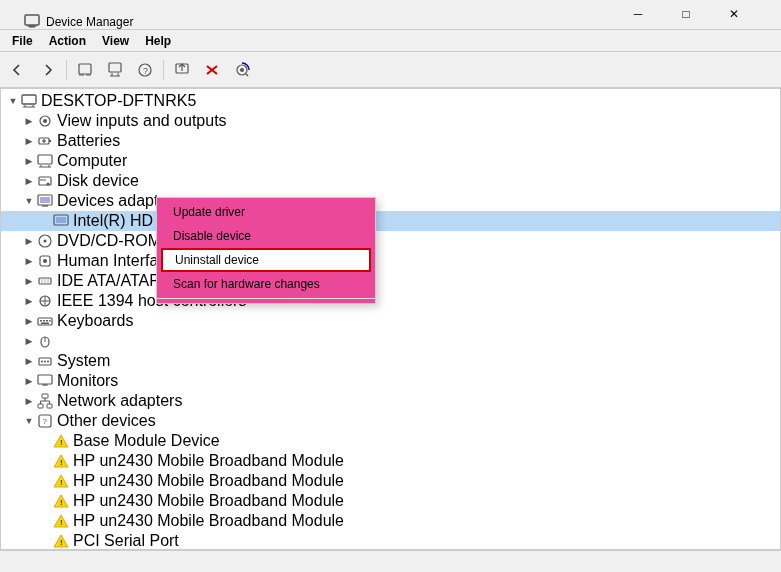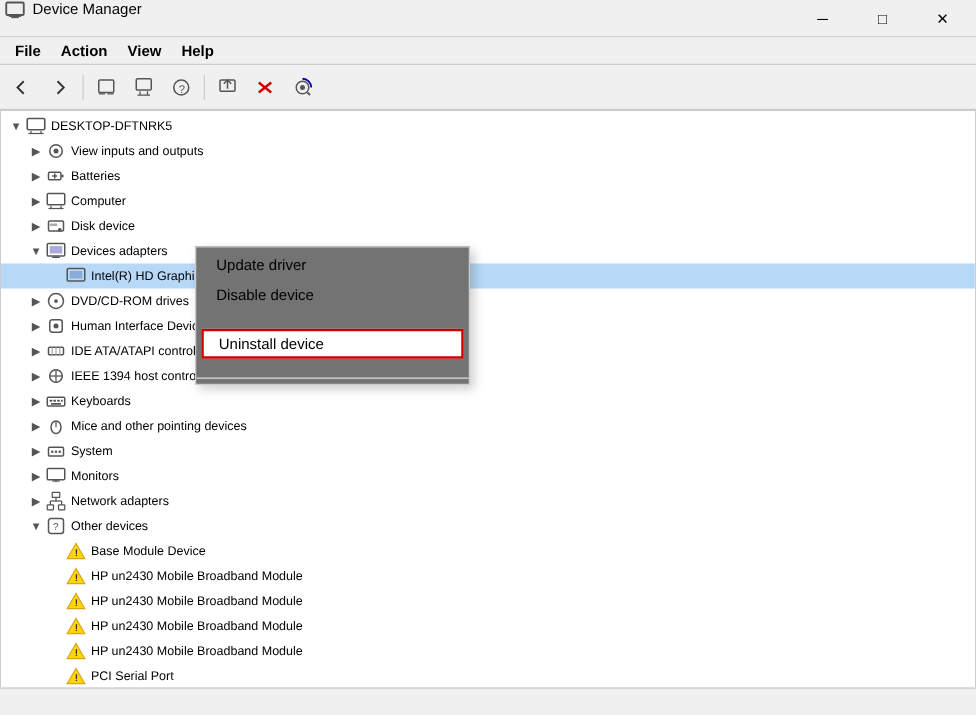--- a/index.html
+++ b/index.html
@@ -10,22 +10,22 @@
       width: 781px;
       height: 572px;
       overflow: hidden;
     }
 
     
     .title-bar {
       background: #f0f0f0;
       height: 30px;
       display: flex;
-      align-items: flex-start;
-      padding: 0 4px;
+      align-items: flex-end;
+      padding: 0 24px;
       border-bottom: 1px solid #ccc;
       user-select: none;
     }
     .title-bar-icon {
       width: 16px;
       height: 16px;
       margin-right: 6px;
       display: flex;
       align-items: center;
       justify-content: center;
@@ -137,53 +137,53 @@
       width: 16px;
       height: 16px;
       margin-right: 4px;
       display: flex;
       align-items: center;
       justify-content: center;
       flex-shrink: 0;
     }
 
     .item-label {
-      font-size: 10px;
+      font-size: 16px;
     }
 
     .indent-1 { padding-left: 20px; }
     .indent-2 { padding-left: 36px; }
 
     
     .context-menu {
       position: absolute;
       top: 108px;
       left: 155px;
-      background: #737373;
+      background: #ec4899;
       border: 1px solid #ccc;
       box-shadow: 3px 3px 8px rgba(0,0,0,0.2);
       min-width: 220px;
       z-index: 100;
       padding: 2px 0;
     }
     .ctx-item {
       padding: 5px 16px;
       cursor: pointer;
       font-size: 12px;
       display: block;
     }
     .ctx-item.bold { font-weight: bold; }
     .ctx-separator {
       height: 1px;
       background: #e0e0e0;
       margin: 2px 0;
     }
     .ctx-item.highlighted {
       border: 2px solid #c00;
-      margin: 15px 4px;
+      margin: 0 4px;
       padding: 3px 12px;
       background: white;
     }
 
     
     .status-bar {
       height: 22px;
       background: #f0f0f0;
       border-top: 1px solid #ccc;
       display: flex;
@@ -431,21 +431,20 @@
     </div>
 
     <div class="tree-item indent-1">
       <span class="expand-icon">▶</span>
       <span class="item-icon">
         <svg width="16" height="16" viewBox="0 0 16 16">
           <ellipse cx="8" cy="9" rx="4" ry="5" fill="none" stroke="#555" stroke-width="1.2"></ellipse>
           <line x1="8" y1="4" x2="8" y2="9" stroke="#555" stroke-width="1"></line>
         </svg>
       </span>
-      <span class="item-label">Mice and other pointing devices</span>
     </div>
 
     <div class="tree-item indent-1">
       <span class="expand-icon">▶</span>
       <span class="item-icon">
         <svg width="16" height="16" viewBox="0 0 16 16">
           <rect x="2" y="5" width="12" height="7" rx="1" fill="none" stroke="#555" stroke-width="1.2"></rect>
           <circle cx="5" cy="8.5" r="1" fill="#555"></circle>
           <circle cx="8" cy="8.5" r="1" fill="#555"></circle>
           <circle cx="11" cy="8.5" r="1" fill="#555"></circle>
@@ -555,19 +554,20 @@
       </span>
       <span class="item-label">PCI Serial Port</span>
     </div>
 
   </div>
 
   <div class="context-menu">
     <span class="ctx-item">Update driver</span>
     <span class="ctx-item">Disable device</span>
     <span class="ctx-item highlighted">Uninstall device</span>
+    <span class="ctx-item">Scan for hardware changes</span>
     <div class="ctx-separator"></div>
   </div>
 </div>
 
 <div class="status-bar">
   <span></span>
 </div>
 
 </body></html>

